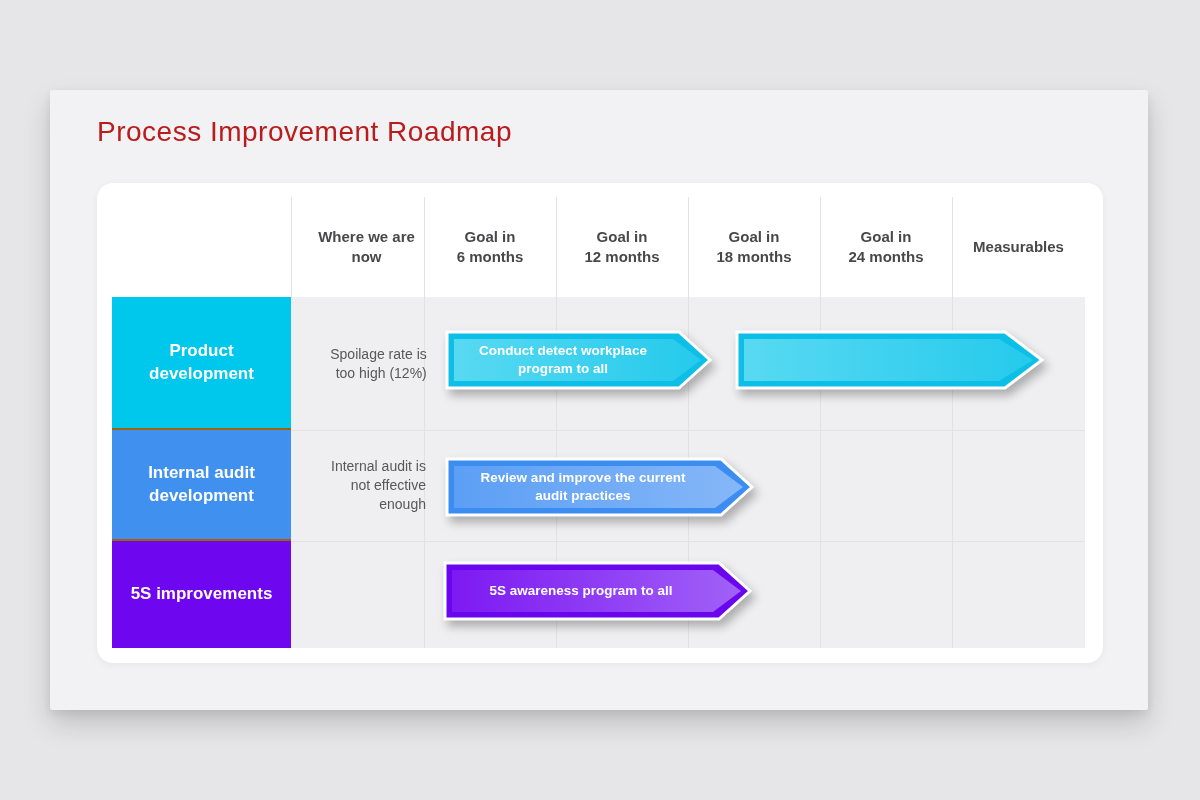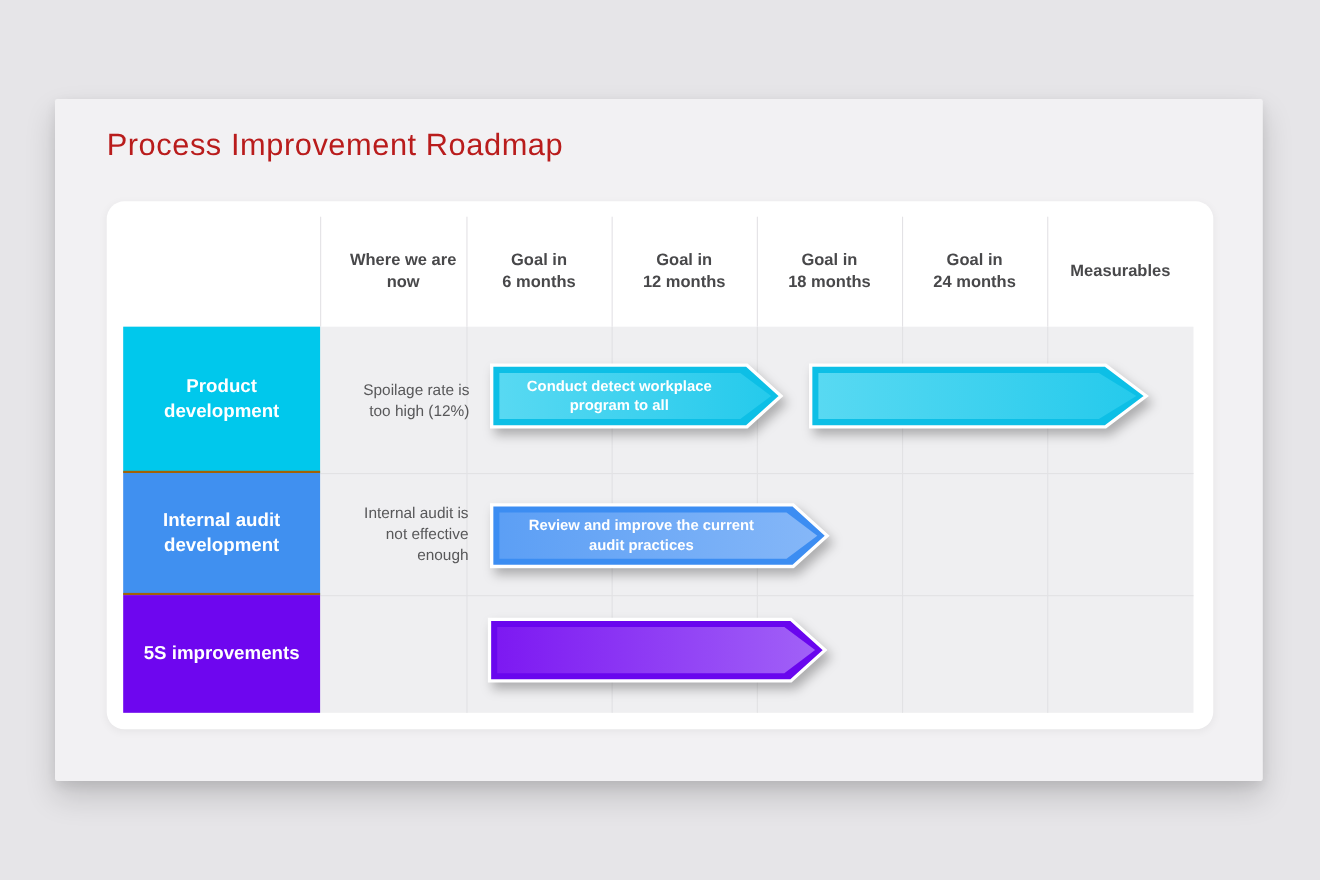--- a/index.html
+++ b/index.html
@@ -185,17 +185,18 @@
         <svg width="310" height="60" viewBox="0 0 310 60">
           <defs>
             <linearGradient id="gPurple" x1="0" y1="0" x2="1" y2="0">
               <stop offset="0" stop-color="#7d19f2"></stop>
                 <stop offset="1" stop-color="#a161f7"></stop>
             </linearGradient>
           </defs>
           <polygon points="2,2 276,2 307,30 276,58 2,58" fill="#6906ee" stroke="#ffffff" stroke-width="3"></polygon>
           <polygon points="9,9 270,9 298,30 270,51 9,51" fill="url(#gPurple)"></polygon>
         </svg>
+        <div class="arrow-label pre" style="right:44px;">5S awareness program to all</div>
       </div>
 
     </div>
   </div>
 </div>
 
 </body></html>

